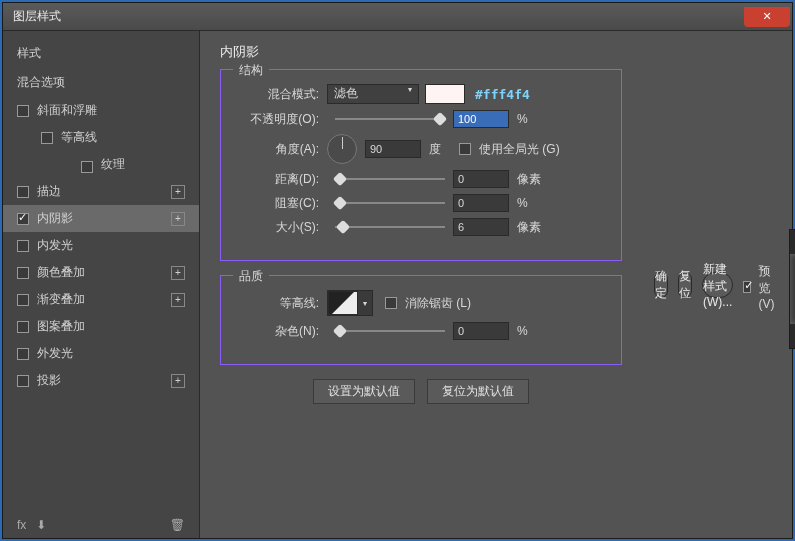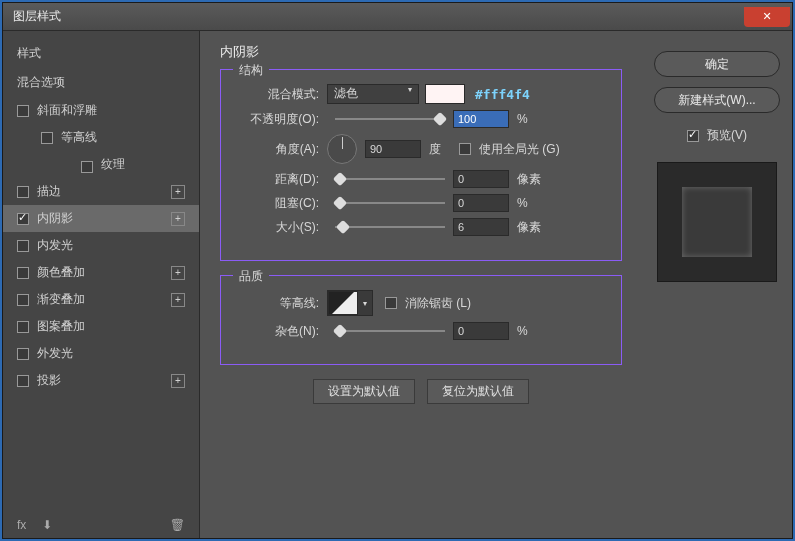--- a/index.html
+++ b/index.html
@@ -32,26 +32,26 @@
 .slider .thumb { width: 10px; height: 10px; background: #ddd; border-radius: 2px; position: absolute; top: -4px; transform: rotate(45deg); }
 .num { width: 56px; height: 18px; background: #3a3a3a; border: 1px solid #2a2a2a; color: #d8d8d8; font-size: 11px; padding: 0 4px; text-align: left; }
 .num.hl { background: #3a6db8; color: #fff; }
 .unit { margin-left: 8px; width: 30px; }
 .dial { width: 30px; height: 30px; border: 1px solid #777; border-radius: 50%; position: relative; background: #4a4a4a; }
 .dial::after { content: ""; position: absolute; width: 1px; height: 12px; background: #ccc; top: 2px; left: 14px; }
 .contour { width: 30px; height: 24px; background: linear-gradient(135deg, #222 49%, #eee 51%); border: 1px solid #2a2a2a; }
 .contour-wrap { display: flex; align-items: center; border: 1px solid #2a2a2a; }
 .contour-chev { width: 14px; height: 24px; background: #3a3a3a; display: flex; align-items: center; justify-content: center; }
 .btn-sm { background: #5a5a5a; border: 1px solid #3a3a3a; color: #e0e0e0; font-size: 12px; padding: 3px 14px; cursor: pointer; }
-.right { width: 150px; padding: 20px 12px; display: flex; flex-direction: column; align-items: center; gap: 10px; }
+.right { width: 150px; padding: 20px 12px; display: flex; flex-direction: row; align-items: center; gap: 10px; }
 .rbtn { width: 126px; height: 26px; border: 1px solid #2a2a2a; border-radius: 13px; background: #5a5a5a; color: #e8e8e8; font-size: 12px; display: flex; align-items: center; justify-content: center; cursor: pointer; }
 .preview-chk { display: flex; align-items: center; color: #d8d8d8; font-size: 12px; margin-top: 4px; }
 .preview-box { width: 120px; height: 120px; background: #2a2a2a; border: 1px solid #1a1a1a; margin-top: 8px; display: flex; align-items: center; justify-content: center; }
 .preview-inner { width: 70px; height: 70px; background: #3a3a3a; box-shadow: inset 0 0 6px rgba(255,255,255,0.25); }
-.icon-row { display: flex; gap: 16px; }
+.icon-row { display: flex; gap: 10px; }
 </style>
 </head>
 <body>
 
 <div class="window">
   <div class="titlebar">
     <span class="title">图层样式</span>
     <div class="close-btn">✕</div>
   </div>
   <div class="body">
@@ -229,20 +229,21 @@
       </div>
 
       <div class="row" style="justify-content:center; gap:12px;">
         <button class="btn-sm">设置为默认值</button>
         <button class="btn-sm">复位为默认值</button>
       </div>
     </div>
 
     <div class="right">
       <div class="rbtn">确定</div>
+      <div class="rbtn">复位</div>
       <div class="rbtn">新建样式(W)...</div>
       <div class="preview-chk">
         <span class="chk checked"></span>
         <span>预览(V)</span>
       </div>
       <div class="preview-box">
         <div class="preview-inner"></div>
       </div>
     </div>
   </div>

